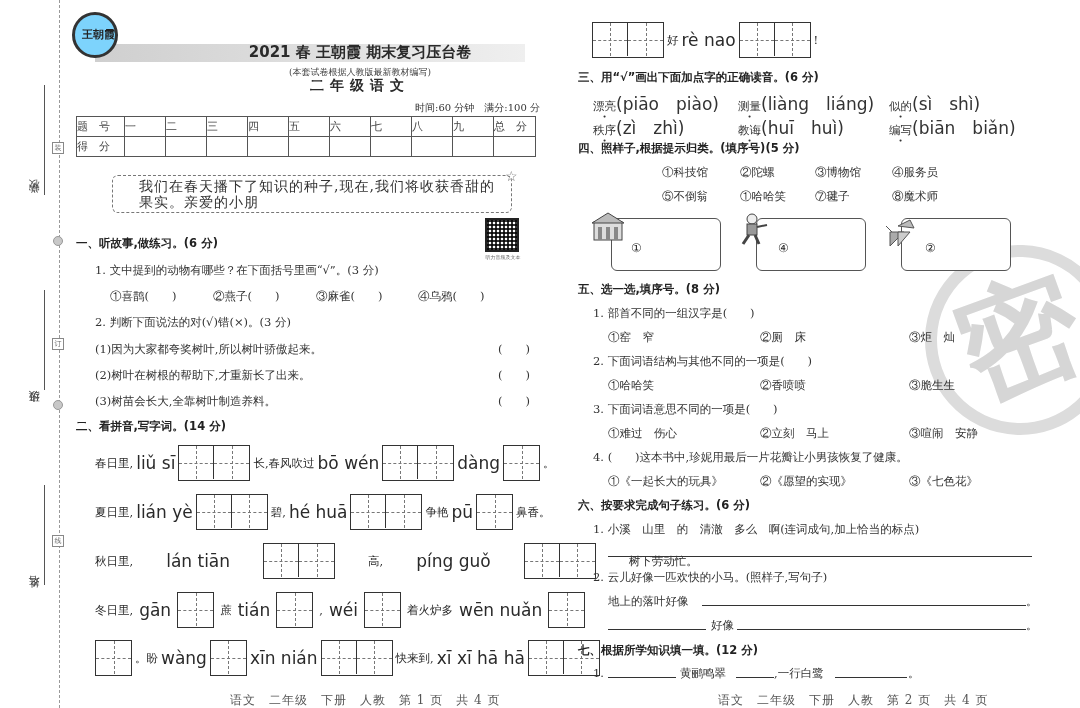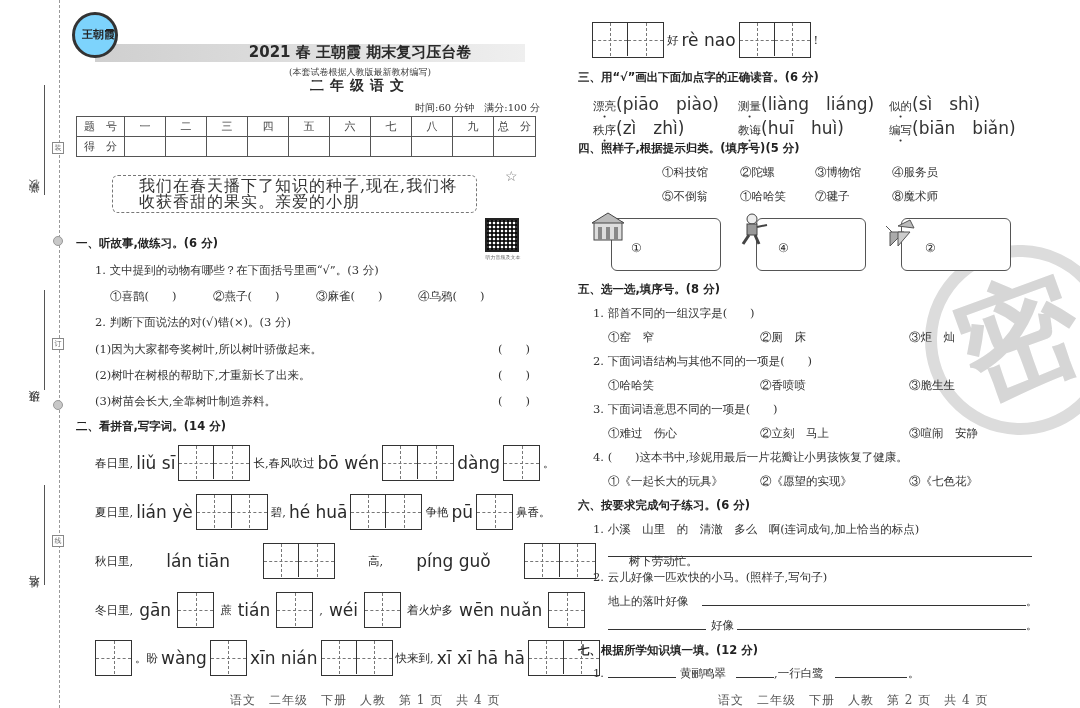--- a/index.html
+++ b/index.html
@@ -17,24 +17,24 @@
   
   .banner { left: 95px; top: 44px; width: 430px; height: 18px; background: linear-gradient(90deg,#cfcfcf 0%,#e2e2e2 60%,#efefef 100%); }
   .logo { left: 72px; top: 12px; width: 46px; height: 46px; border-radius: 50%; border: 3px solid #333; background: #7dd3fc; font-size: 11px; text-align: right; line-height: 40px; color: #222; font-weight: bold; }
   .title { left: 200px; top: 43px; width: 320px; font-size: 15px; text-align: center; font-weight: bold; font-family: "DejaVu Sans", sans-serif; }
   .subtitle { left: 210px; top: 66px; width: 300px; font-size: 9px; text-align: center; color: #444; }
   .grade-title { left: 210px; top: 77px; width: 300px; font-size: 14px; text-align: center; font-weight: bold; letter-spacing: 6px; font-family: "DejaVu Sans", sans-serif; }
   .time-info { left: 400px; top: 101px; width: 140px; font-size: 10px; text-align: right; color: #333; }
 
   
   table.score { position: absolute; left: 76px; top: 116px; width: 460px; border-collapse: collapse; font-size: 11px; }
-  table.score td { border: 1px solid #555; height: 20px; text-align: center; color: #444; }
-
-  
-  .note { left: 112px; top: 175px; width: 365px; height: 38px; border: 1px dashed #777; border-radius: 6px; font-size: 16px; line-height: 16px; padding: 2px 6px; color: #333; letter-spacing: 1px; }
+  table.score td { border: 1px solid #555; height: 20px; text-align: left; color: #444; }
+
+  
+  .note { left: 112px; top: 175px; width: 400px; height: 38px; border: 1px dashed #777; border-radius: 6px; font-size: 14px; line-height: 16px; padding: 2px 6px; color: #333; letter-spacing: 1px; }
   .note .indent { padding-left: 20px; }
   .qr { left: 485px; top: 218px; width: 34px; height: 34px; background:
       repeating-linear-gradient(0deg,#333 0 2px,#fff 2px 4px),
       repeating-linear-gradient(90deg,#333 0 2px,#fff 2px 4px); background-blend-mode: multiply; border: 2px solid #222; }
   .qr-caption { left: 478px; top: 254px; width: 50px; font-size: 5px; text-align: center; color: #666; }
 
   
   .sec { font-size: 11.5px; font-weight: bold; font-family: "DejaVu Sans", sans-serif; color: #222; white-space: nowrap; }
   .line { font-size: 11.5px; white-space: nowrap; color: #333; }
   .paren { font-size: 11.5px; color: #333; }

